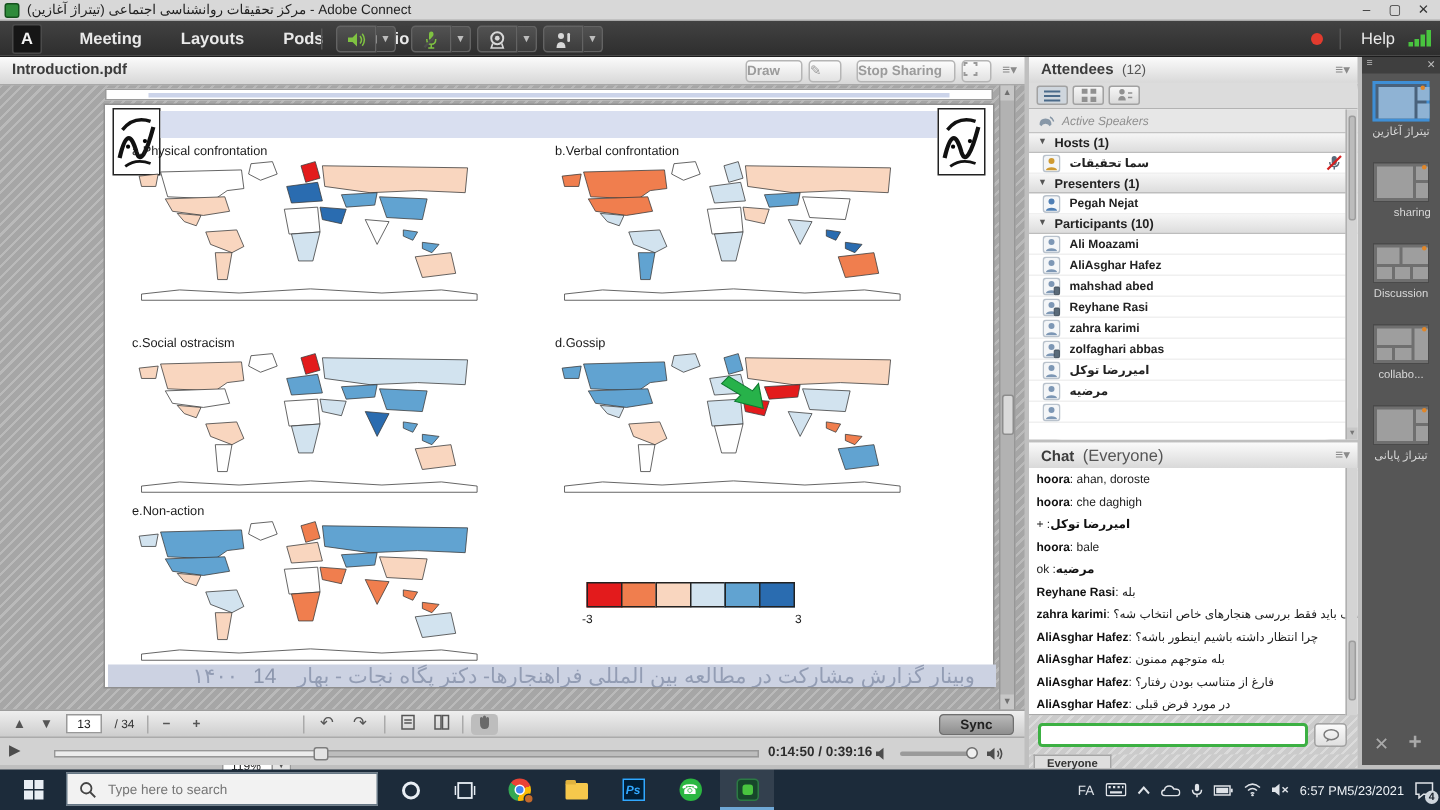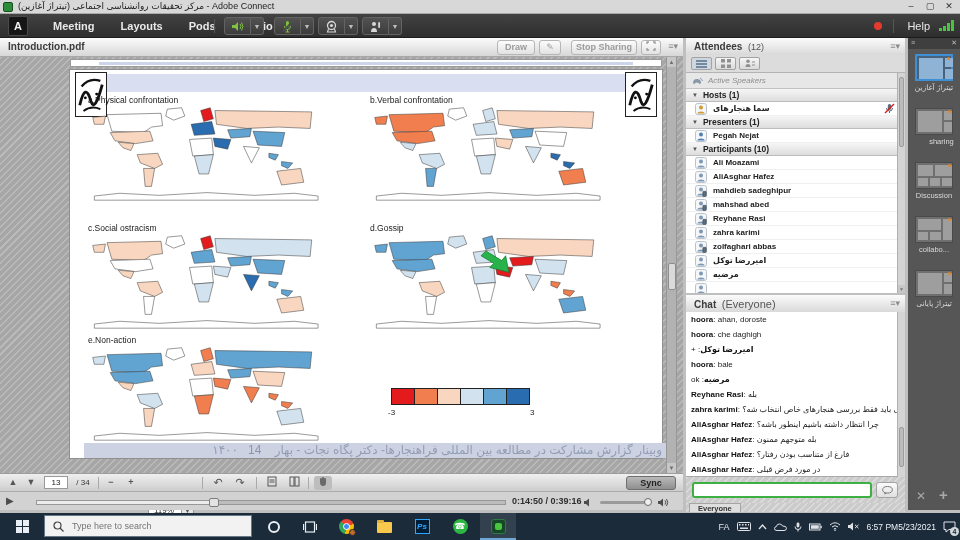--- a/index.html
+++ b/index.html
@@ -36,38 +36,38 @@
   #signal i{display:block;width:3px;background:#49c43f;}
 
   
   #share-pod{position:absolute;left:0;top:38px;width:683px;height:472px;}
   .podheader{position:absolute;left:0;top:0;width:100%;height:19px;
     background:linear-gradient(#fbfbfb,#d7d7d7);border-bottom:1px solid #a8a8a8;}
   .podtitle{position:absolute;left:8px;top:3px;font-size:10px;font-weight:bold;color:#3c3c3c;}
   .podmenu{position:absolute;right:5px;top:3px;color:#8a8a8a;font-size:9px;}
   .gbtn{position:absolute;top:2px;height:15px;background:linear-gradient(#fcfcfc,#e2e2e2);
     border:1px solid #b5b5b5;border-radius:3px;color:#9b9b9b;font-size:9px;font-weight:bold;
-    text-align:center;line-height:13px;}
+    text-align:left;line-height:13px;}
   #share-content{position:absolute;left:0;top:19px;width:683px;height:416px;
     background-color:#a6a6a6;
     background-image:repeating-linear-gradient(135deg,rgba(255,255,255,.22) 0 1.5px,rgba(255,255,255,0) 1.5px 5px);}
   #prevpage{position:absolute;left:70px;top:2px;width:592px;height:8px;background:#fff;border:1px solid #9a9a9a;}
   #prevpage div{position:absolute;left:28px;right:28px;top:2px;height:3px;background:#ccd4ea;}
   #docpage{position:absolute;left:70px;top:13px;width:592px;height:388px;background:#fff;
     box-shadow:0 0 0 1px #8f8f8f;}
   .callig{position:absolute;top:2px;width:32px;height:45px;background:#fff;border:1px solid #222;}
   #band{position:absolute;left:37px;top:4px;width:518px;height:18px;background:#d9dff0;}
   .map-cell{position:absolute;width:240px;}
   .map-title{font-size:8.5px;color:#1a1a1a;height:10px;}
   #legend{position:absolute;left:322px;top:318px;display:flex;}
   #legend i{display:block;width:24px;height:17px;border:1px solid #222;margin-left:-1px;}
   .leg-lbl{position:absolute;top:338px;font-size:8px;color:#222;}
   #leg-min{left:318px;} #leg-max{left:460px;}
-  #doc-footer{position:absolute;left:14px;bottom:0;width:592px;height:15px;background:#ccd2e2;
-    direction:rtl;font-size:12px;color:#939db4;line-height:15px;padding:0 14px;white-space:nowrap;overflow:hidden;}
+  #doc-footer{position:absolute;left:2px;bottom:0;width:592px;height:15px;background:#ccd2e2;
+    direction:rtl;font-size:14px;color:#939db4;line-height:15px;padding:0 14px;white-space:nowrap;overflow:hidden;}
   #doc-footer b{font-weight:normal;padding:0 10px;color:#8b95ac;}
   #dscroll{position:absolute;left:666px;top:0;width:11px;height:416px;background:#b2b2b2;
     border-left:1px solid #979797;border-right:1px solid #979797;}
   #dscroll .sarr{position:absolute;left:0;width:100%;height:10px;background:#c7c7c7;color:#707070;
     font-size:6px;text-align:center;line-height:10px;}
   #dscroll .shandle{position:absolute;left:1px;top:206px;width:8px;height:27px;background:#dadada;
     border:1px solid #8d8d8d;border-radius:2px;}
 
   #podtoolbar{position:absolute;left:0;top:435px;width:683px;height:18px;
     background:linear-gradient(#efefef,#cdcdcd);border-top:1px solid #9d9d9d;font-size:9px;color:#555;}
@@ -529,21 +529,21 @@
           <div class="grp-hdr">
             <i>▼</i>
             <span>Hosts (1)</span>
           </div>
           <div class="att-row">
             <svg width="12" height="12" viewBox="0 0 12 12">
               <rect x="0.5" y="0.5" width="11" height="11" rx="2" fill="#f4f6f8" stroke="#b9c2cc"></rect>
               <circle cx="6" cy="4.4" r="2" fill="#cf9b33"></circle>
               <path d="M2.2,10.5 C2.6,7.8 9.4,7.8 9.8,10.5 Z" fill="#cf9b33"></path>
             </svg>
-            <span>سما هنجارهای</span>
+            <span>سما تحقیقات</span>
             <span class="mute"><svg width="11" height="11" viewBox="0 0 11 11">
                 <rect x="3.8" y="1" width="3.4" height="6" rx="1.7" fill="#5a6b7a"></rect>
                 <path d="M2.5,5 Q2.5,8 5.5,8 Q8.5,8 8.5,5 M5.5,8 L5.5,10" stroke="#5a6b7a" fill="none"></path>
                 <line x1="1" y1="10" x2="10" y2="1" stroke="#d42020" stroke-width="1.5"></line>
               </svg></span>
           </div>
           <div class="grp-hdr">
             <i>▼</i>
             <span>Presenters (1)</span>
           </div>
@@ -567,29 +567,20 @@
             </svg>
             <span>Ali Moazami</span>
           </div>
           <div class="att-row">
             <svg width="12" height="12" viewBox="0 0 12 12">
               <rect x="0.5" y="0.5" width="11" height="11" rx="2" fill="#f4f6f8" stroke="#b9c2cc"></rect>
               <circle cx="6" cy="4.4" r="2" fill="#7d97b5"></circle>
               <path d="M2.2,10.5 C2.6,7.8 9.4,7.8 9.8,10.5 Z" fill="#7d97b5"></path>
             </svg>
             <span>AliAsghar Hafez</span>
-          </div>
-          <div class="att-row">
-            <svg width="12" height="12" viewBox="0 0 12 12">
-              <rect x="0.5" y="0.5" width="11" height="11" rx="2" fill="#f4f6f8" stroke="#b9c2cc"></rect>
-              <circle cx="6" cy="4.4" r="2" fill="#7d97b5"></circle>
-              <path d="M2.2,10.5 C2.6,7.8 9.4,7.8 9.8,10.5 Z" fill="#7d97b5"></path>
-              <rect x="7.8" y="6.3" width="3.5" height="5.2" rx="0.7" fill="#5a6b7a" stroke="#36424e" stroke-width="0.5"></rect>
-            </svg>
-            <span>mahdieb sadeghipur</span>
           </div>
           <div class="att-row">
             <svg width="12" height="12" viewBox="0 0 12 12">
               <rect x="0.5" y="0.5" width="11" height="11" rx="2" fill="#f4f6f8" stroke="#b9c2cc"></rect>
               <circle cx="6" cy="4.4" r="2" fill="#7d97b5"></circle>
               <path d="M2.2,10.5 C2.6,7.8 9.4,7.8 9.8,10.5 Z" fill="#7d97b5"></path>
               <rect x="7.8" y="6.3" width="3.5" height="5.2" rx="0.7" fill="#5a6b7a" stroke="#36424e" stroke-width="0.5"></rect>
             </svg>
             <span>mahshad abed</span>
           </div>

